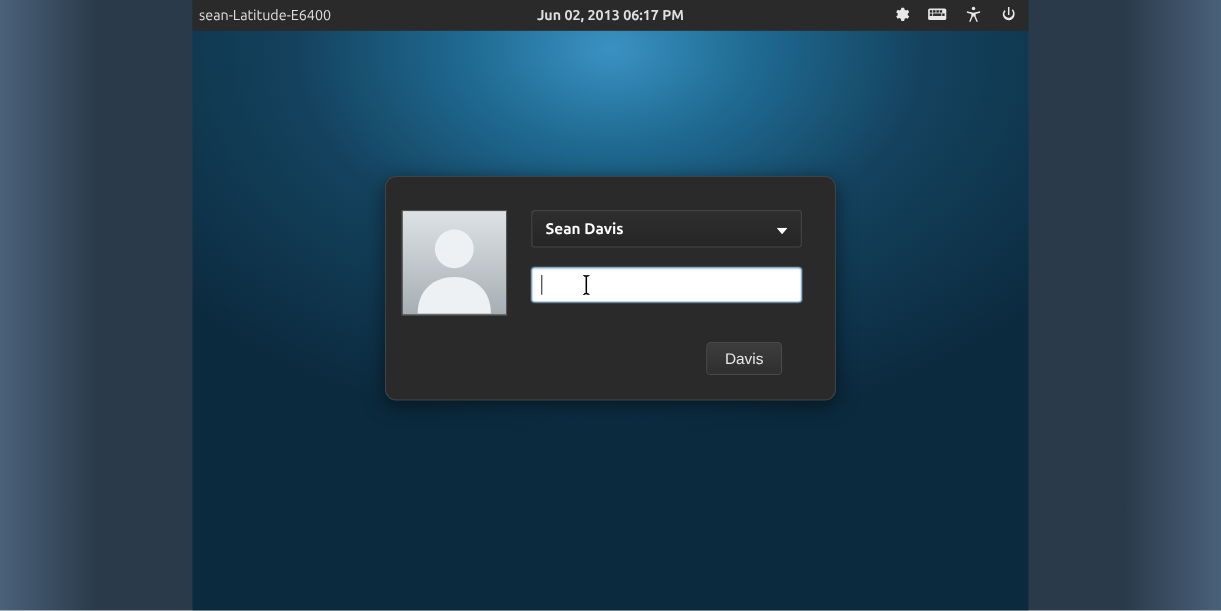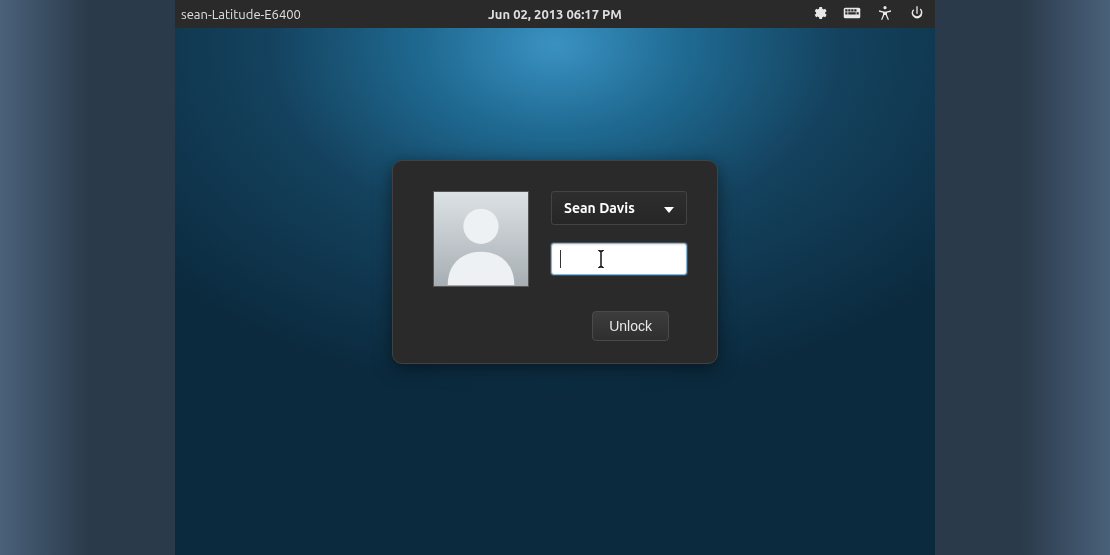--- a/index.html
+++ b/index.html
@@ -49,25 +49,25 @@
     .topbar svg {
       fill: #e8e8e8;
     }
     .login-wrap {
       flex: 1;
       display: flex;
       justify-content: center;
       align-items: center;
     }
     .login-box {
-      width: 326px;
+      width: 410px;
       background: #2a2a2a;
       border: 1px solid #424242;
       border-radius: 10px;
-      padding: 30px 30px 22px 40px;
+      padding: 30px 30px 22px 14px;
       box-shadow: 0 4px 18px rgba(0,0,0,0.5);
       margin-top: -60px;
     }
     .login-top {
       display: flex;
       gap: 22px;
       align-items: flex-start;
     }
     .avatar {
       width: 96px;
@@ -228,18 +228,18 @@
                   <path d="M2 0h2M6 0h2M2 18h2M6 18h2" stroke="#000" stroke-width="1.4"></path>
                   <line x1="5" y1="1" x2="5" y2="17" stroke="#000" stroke-width="1.4"></line>
                   <line x1="3" y1="1" x2="7" y2="1" stroke="#000" stroke-width="1.4"></line>
                   <line x1="3" y1="17" x2="7" y2="17" stroke="#000" stroke-width="1.4"></line>
                 </svg>
             </span>
           </div>
         </div>
       </div>
       <div class="login-bottom">
-        <button class="unlock-btn">Unlock</button>
+        <button class="unlock-btn">Davis</button>
       </div>
     </div>
   </div>
 
 </div>
 
 </body></html>

